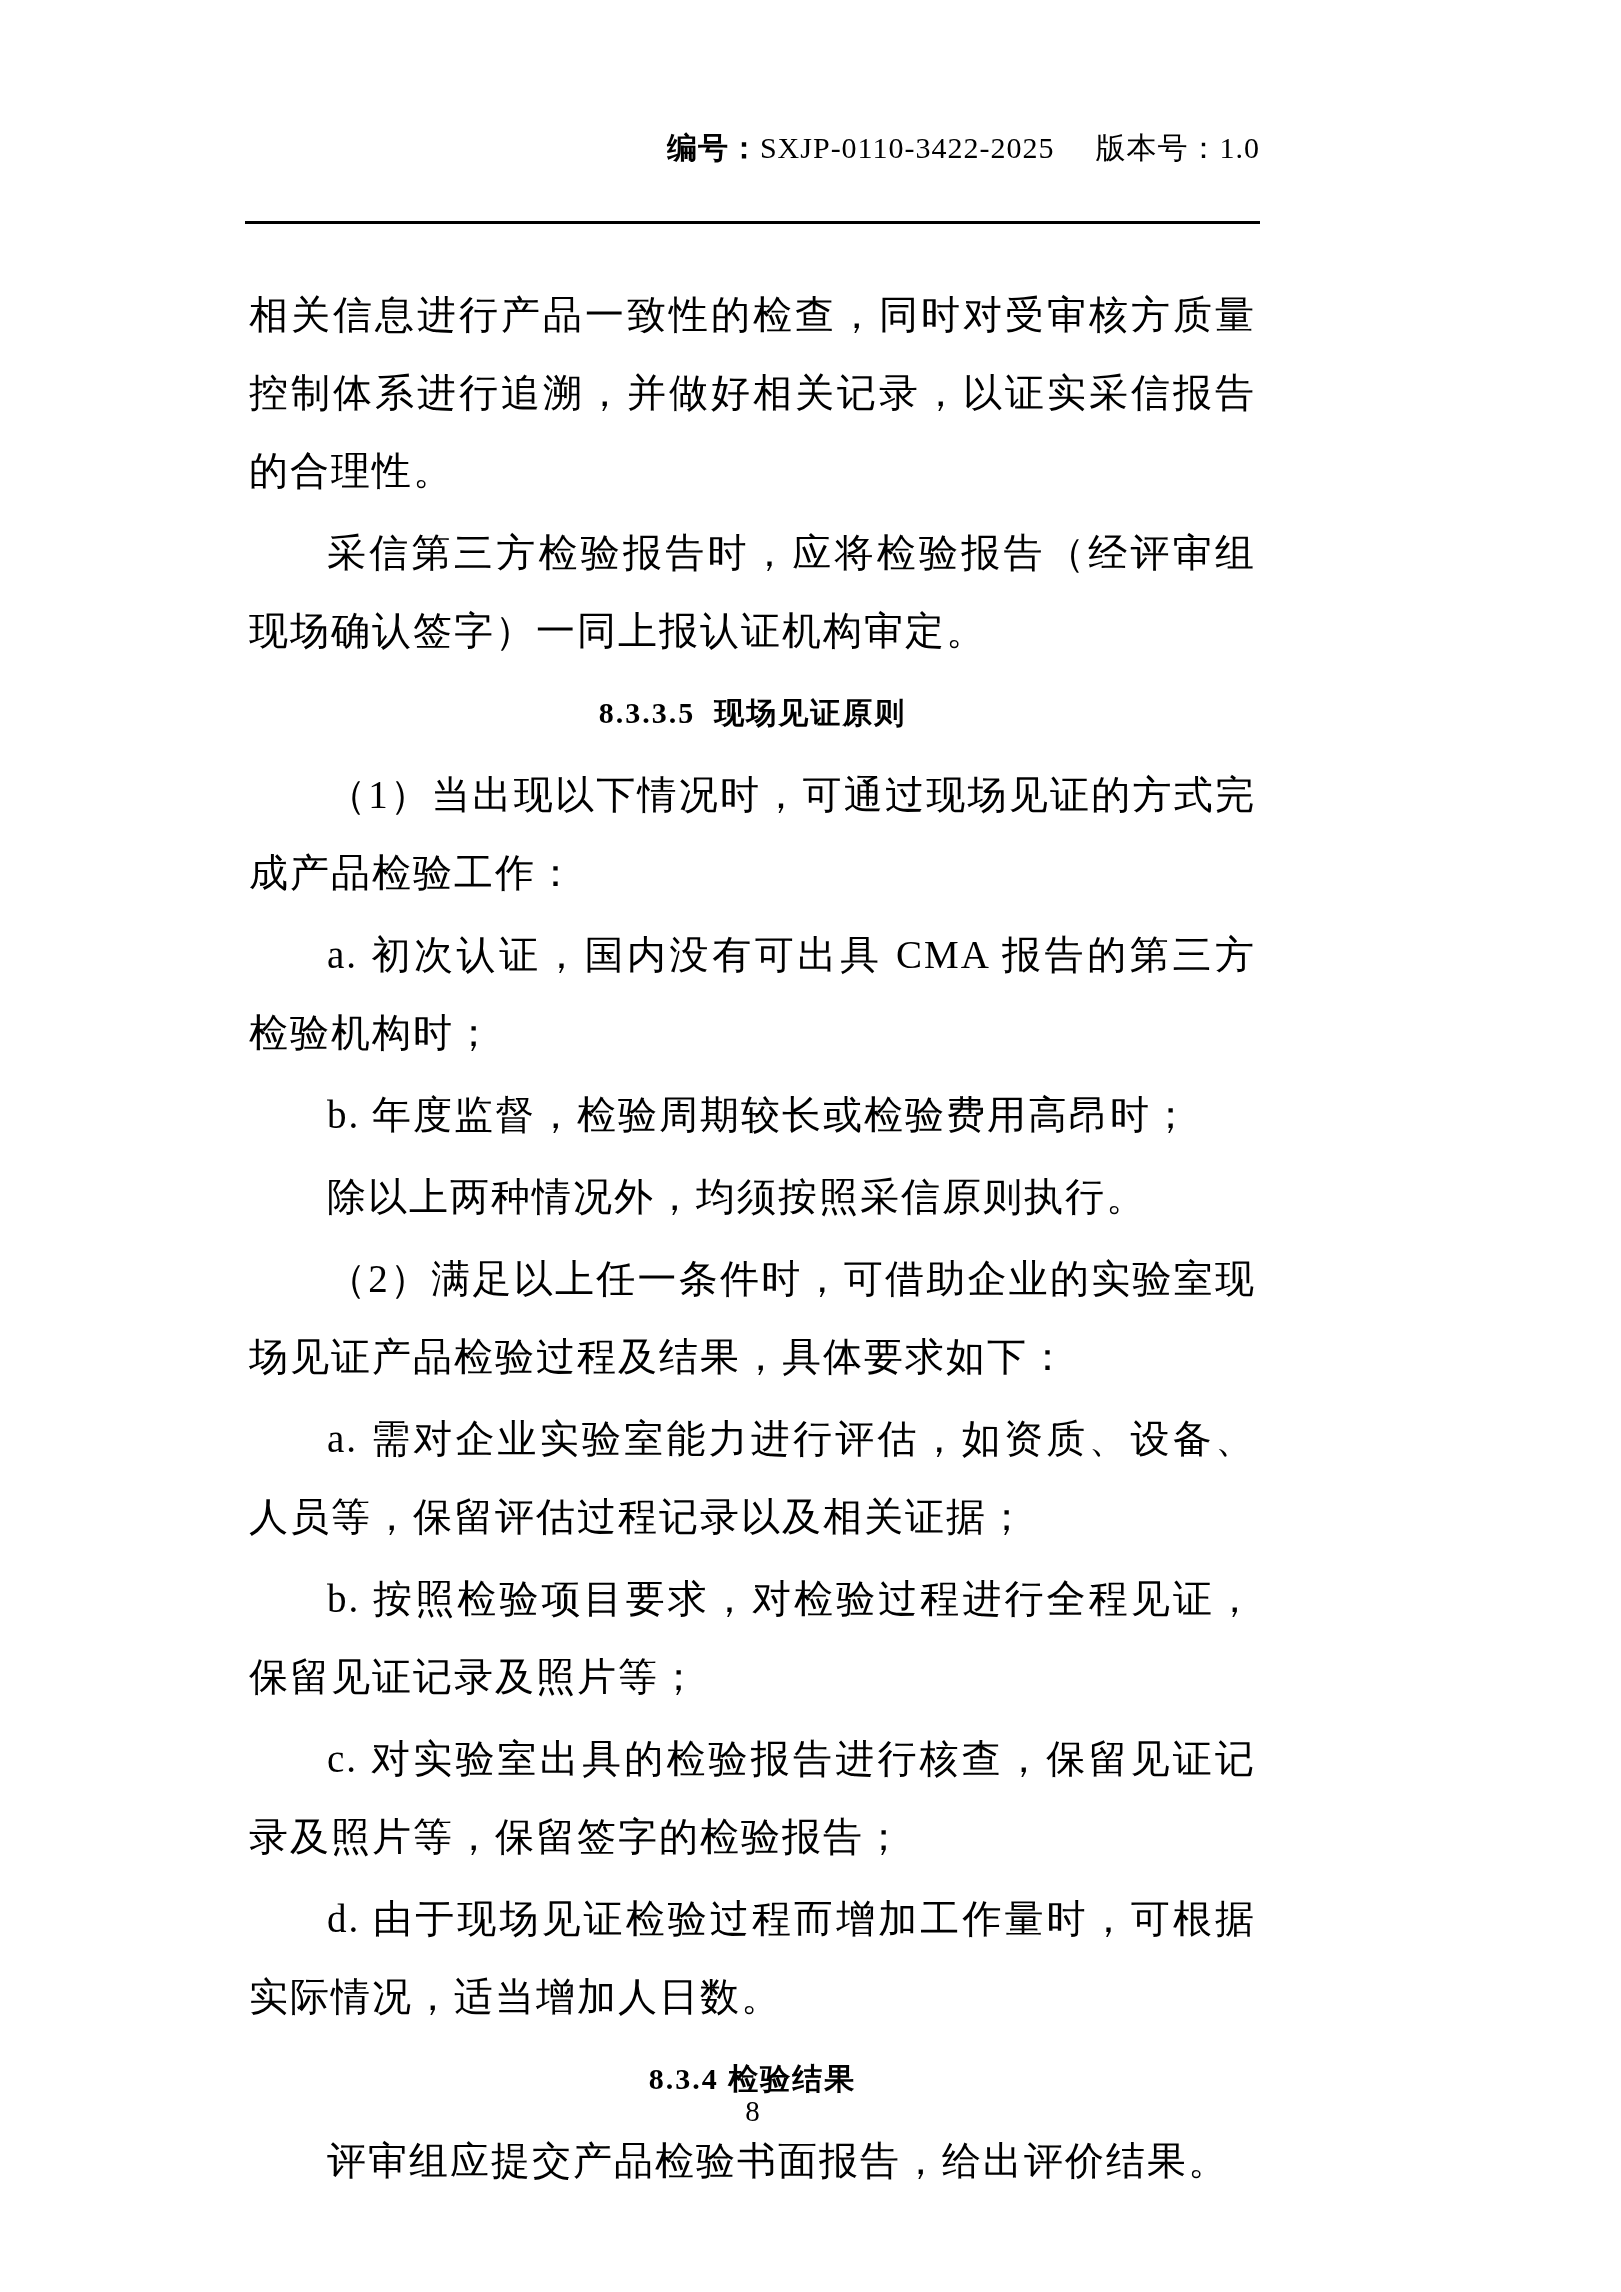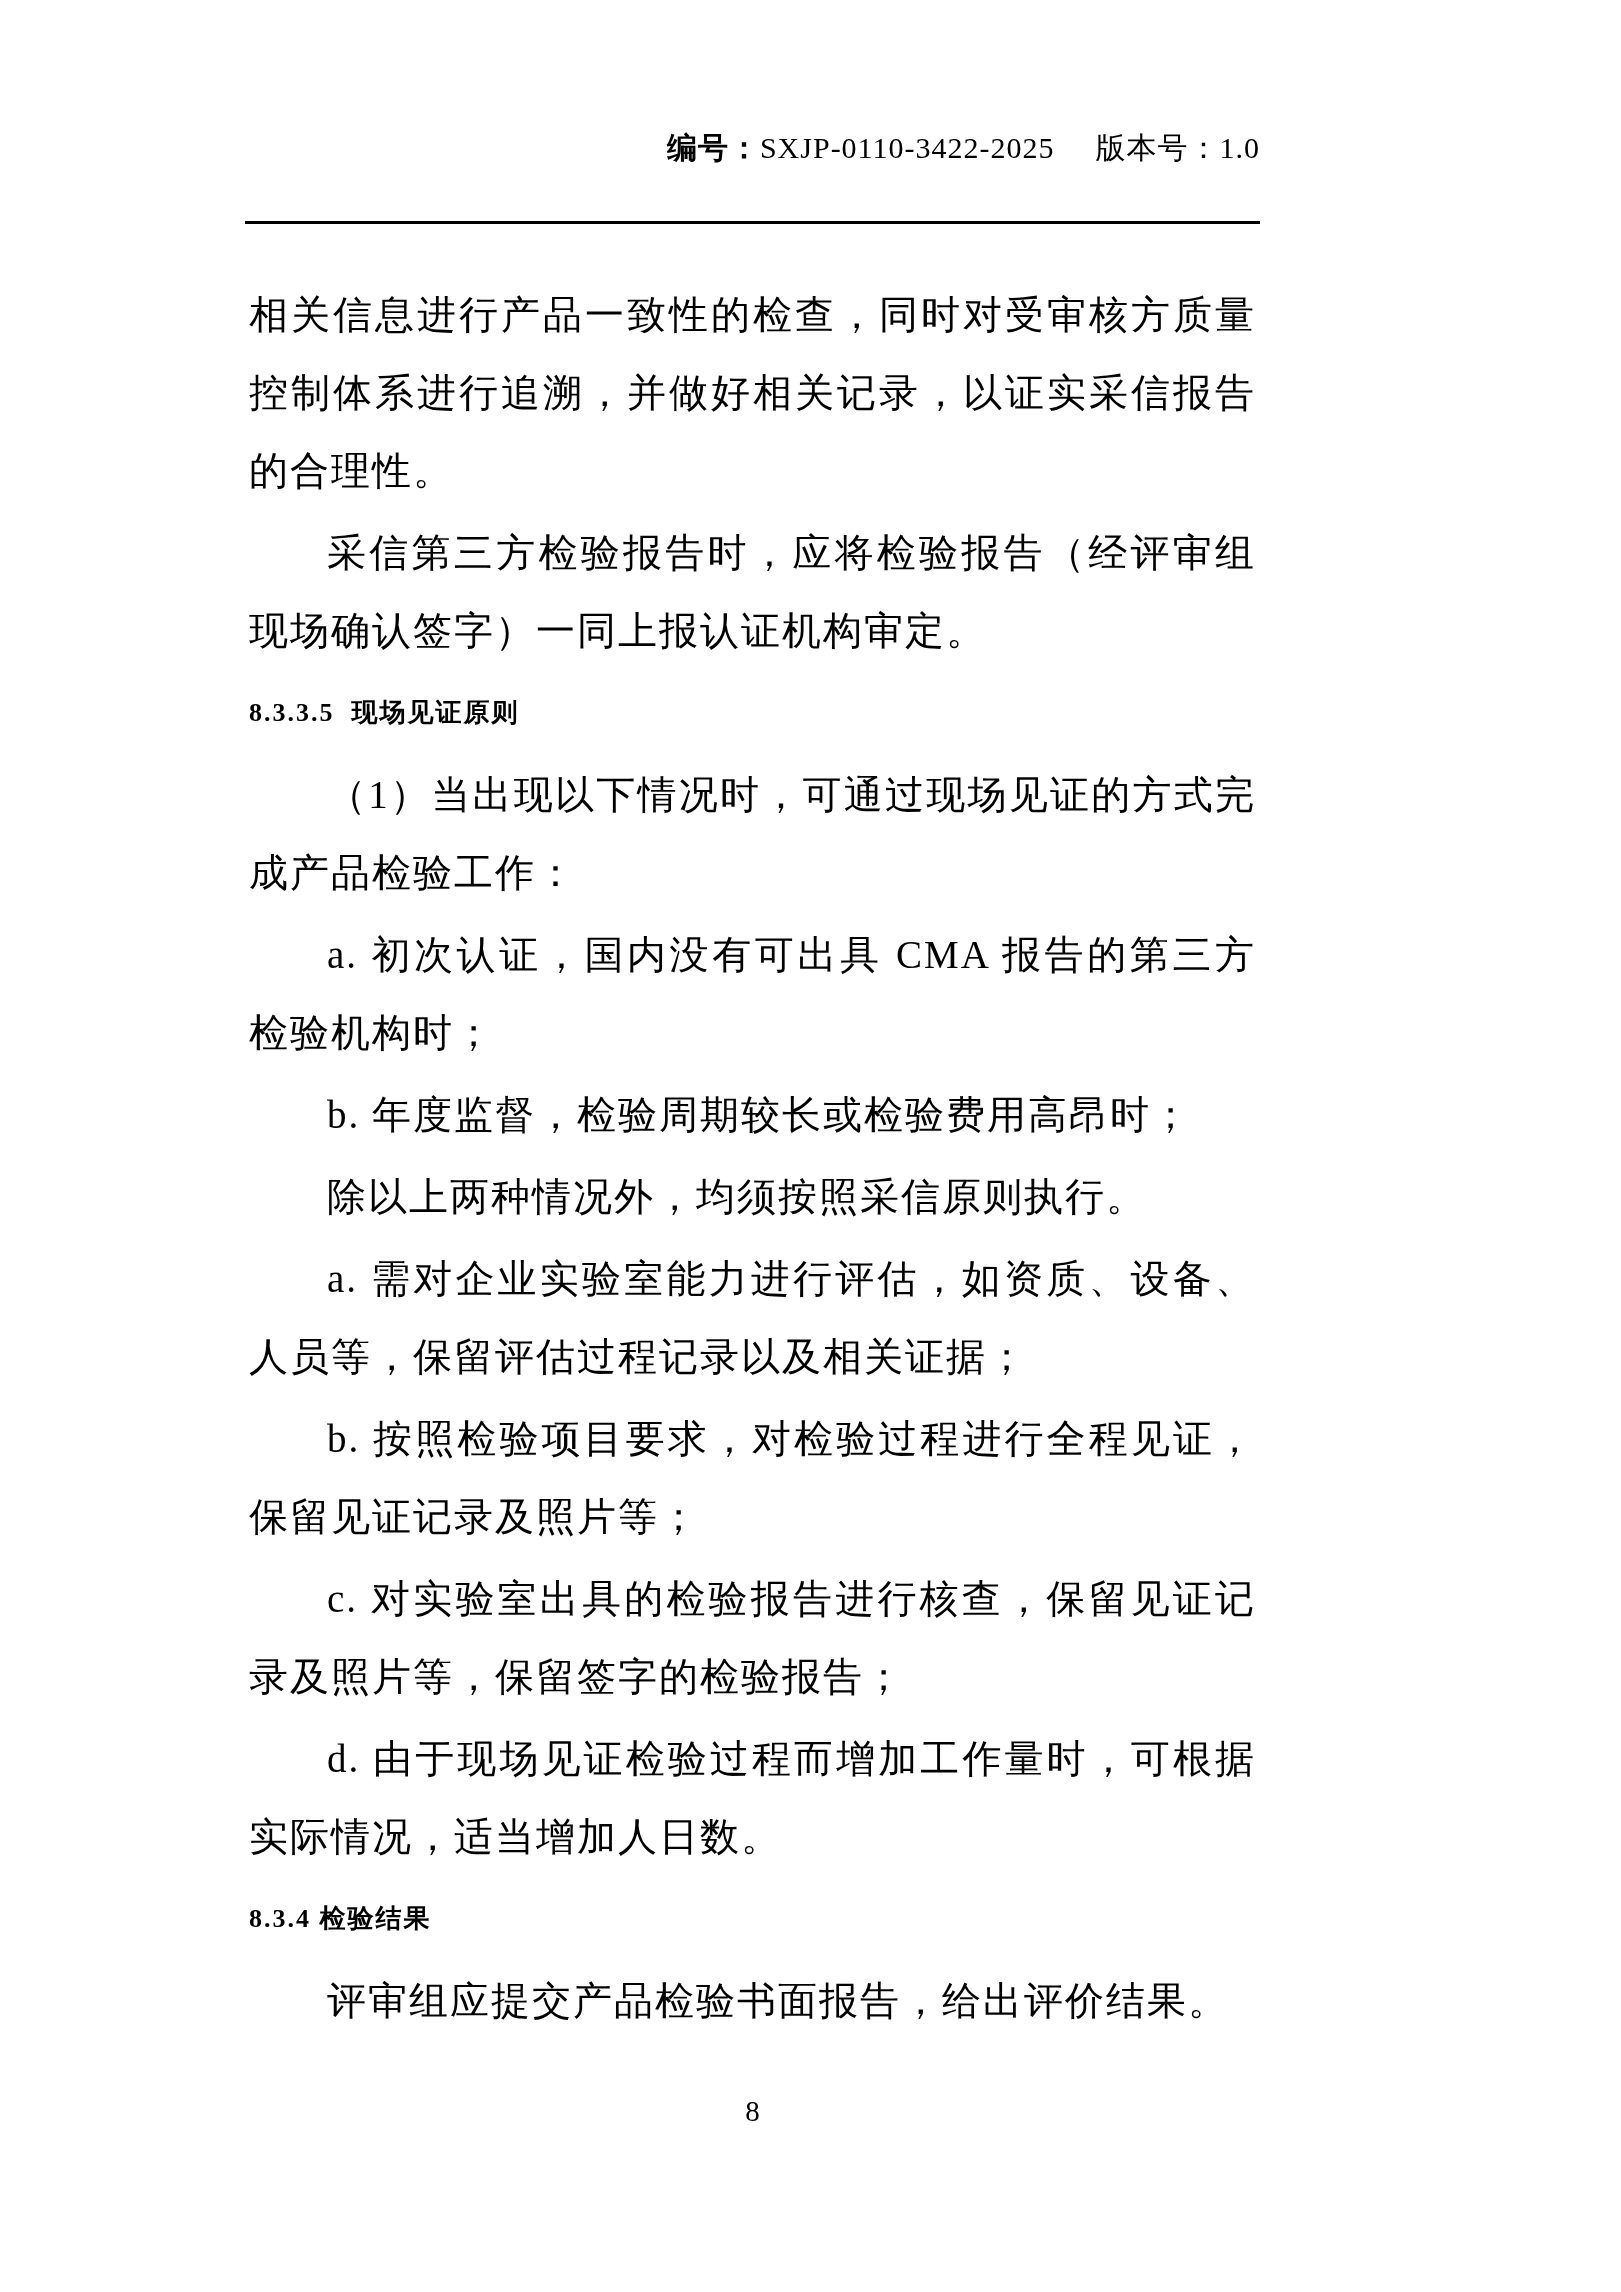--- a/index.html
+++ b/index.html
@@ -37,26 +37,26 @@
     font-size: 39px;
     line-height: 78px;
     text-align: justify;
     letter-spacing: 2px;
   }
   .doc-body p {
     margin: 4px;
   }
   .indent { text-indent: 2em; }
   .sec {
-    font-size: 26px;
+    font-size: 30px;
     font-weight: bold;
     margin: 9.8px 0 45px 0;
     white-space: pre-wrap;
     letter-spacing: 2px;
-    text-align: left;
+    text-align: center;
   }
   
   .footer {
     position: absolute;
     bottom: 165px;
     left: 0;
     width: 100%;
     text-align: center;
     font-size: 29px;
   }
@@ -72,20 +72,21 @@
     </div>
 
     <div class="doc-body">
       <p>相关信息进行产品一致性的检查，同时对受审核方质量控制体系进行追溯，并做好相关记录，以证实采信报告的合理性。</p>
       <p class="indent">采信第三方检验报告时，应将检验报告（经评审组现场确认签字）一同上报认证机构审定。</p>
       <p class="sec">8.3.3.5  现场见证原则</p>
       <p class="indent">（1）当出现以下情况时，可通过现场见证的方式完成产品检验工作：</p>
       <p class="indent">a. 初次认证，国内没有可出具 CMA 报告的第三方检验机构时；</p>
       <p class="indent">b. 年度监督，检验周期较长或检验费用高昂时；</p>
       <p class="indent">除以上两种情况外，均须按照采信原则执行。</p>
+      <p class="indent">（2）满足以上任一条件时，可借助企业的实验室现场见证产品检验过程及结果，具体要求如下：</p>
       <p class="indent">a. 需对企业实验室能力进行评估，如资质、设备、人员等，保留评估过程记录以及相关证据；</p>
       <p class="indent">b. 按照检验项目要求，对检验过程进行全程见证，保留见证记录及照片等；</p>
       <p class="indent">c. 对实验室出具的检验报告进行核查，保留见证记录及照片等，保留签字的检验报告；</p>
       <p class="indent">d. 由于现场见证检验过程而增加工作量时，可根据实际情况，适当增加人日数。</p>
       <p class="sec">8.3.4 检验结果</p>
       <p class="indent">评审组应提交产品检验书面报告，给出评价结果。</p>
     </div>
 
   </div>
 

